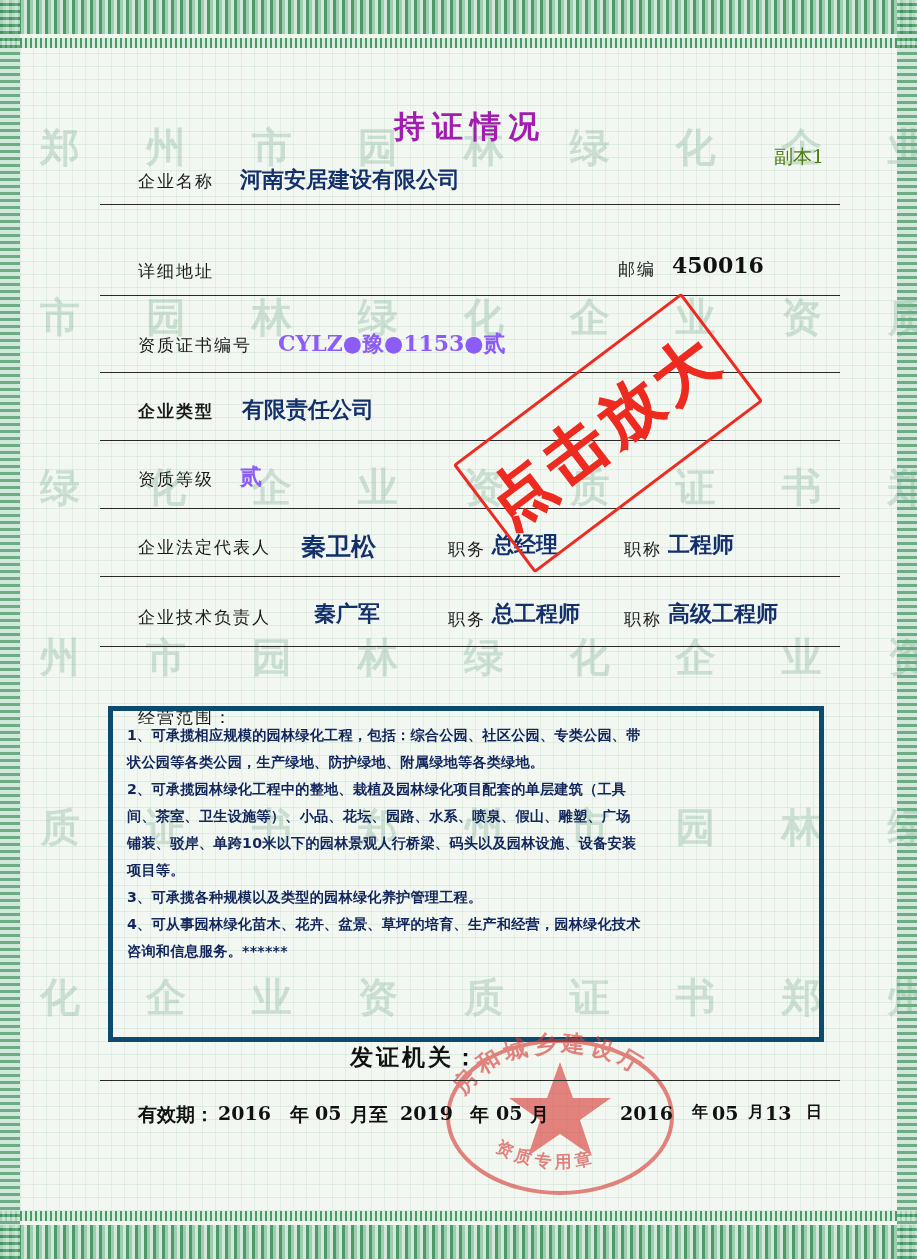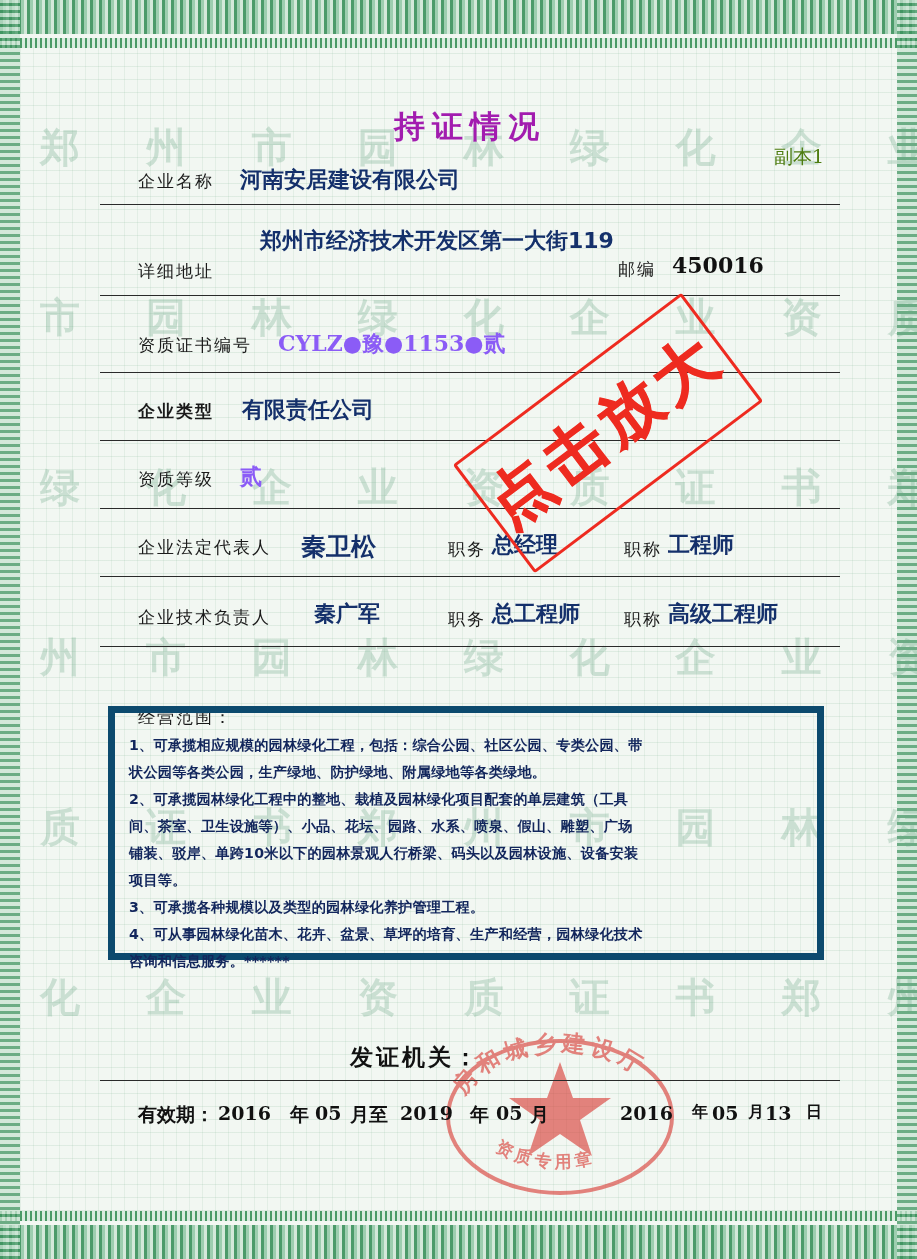--- a/index.html
+++ b/index.html
@@ -147,24 +147,24 @@
     font-family: "DejaVu Serif", serif;
     font-weight: bold;
   }
 
   
   #scope-box {
     position: absolute;
     left: 8px;
     top: 626px;
     width: 716px;
-    height: 254px;
-    border: 7px solid #0c4a6e;
+    height: 336px;
+    border: 5px solid #0c4a6e;
     box-sizing: border-box;
-    padding: 20px 14px 0 14px;
+    padding: 12px 14px 0 14px;
   }
   #scope-box p {
     margin: 0 0 2px 0;
     font-family: "DejaVu Sans", sans-serif;
     font-size: 14.2px;
     line-height: 25px;
     color: #12265c;
     font-weight: bold;
     letter-spacing: .2px;
   }
@@ -265,21 +265,20 @@
   <div id="doc">
 
     <div class="title">持证情况</div>
     <div class="copy-no">副本1</div>
 
     <div class="lbl" style="left:38px; top:90px;">企业名称</div>
     <div class="val" style="left:140px; top:85px; font-size:22px;">河南安居建设有限公司</div>
     <div class="rule" style="top:124px;"></div>
 
     <div class="lbl" style="left:38px; top:180px;">详细地址</div>
-    <div class="val" style="left:160px; top:146px; font-size:22px;">郑州市经济技术开发区第一大街119</div>
     <div class="lbl" style="left:518px; top:178px;">邮编</div>
     <div class="val dark" style="left:572px; top:172px; font-size:22px; color:#111;">450016</div>
     <div class="rule" style="top:215px;"></div>
 
     <div class="lbl" style="left:38px; top:254px;">资质证书编号</div>
     <div class="val dark" style="left:178px; top:249px; font-size:22px;">CYLZ●豫●1153●贰</div>
     <div class="rule" style="top:292px;"></div>
 
     <div class="lbl" style="left:38px; top:320px;font-weight:bold;">企业类型</div>
     <div class="val" style="left:142px; top:315px; font-size:22px;">有限责任公司</div>

